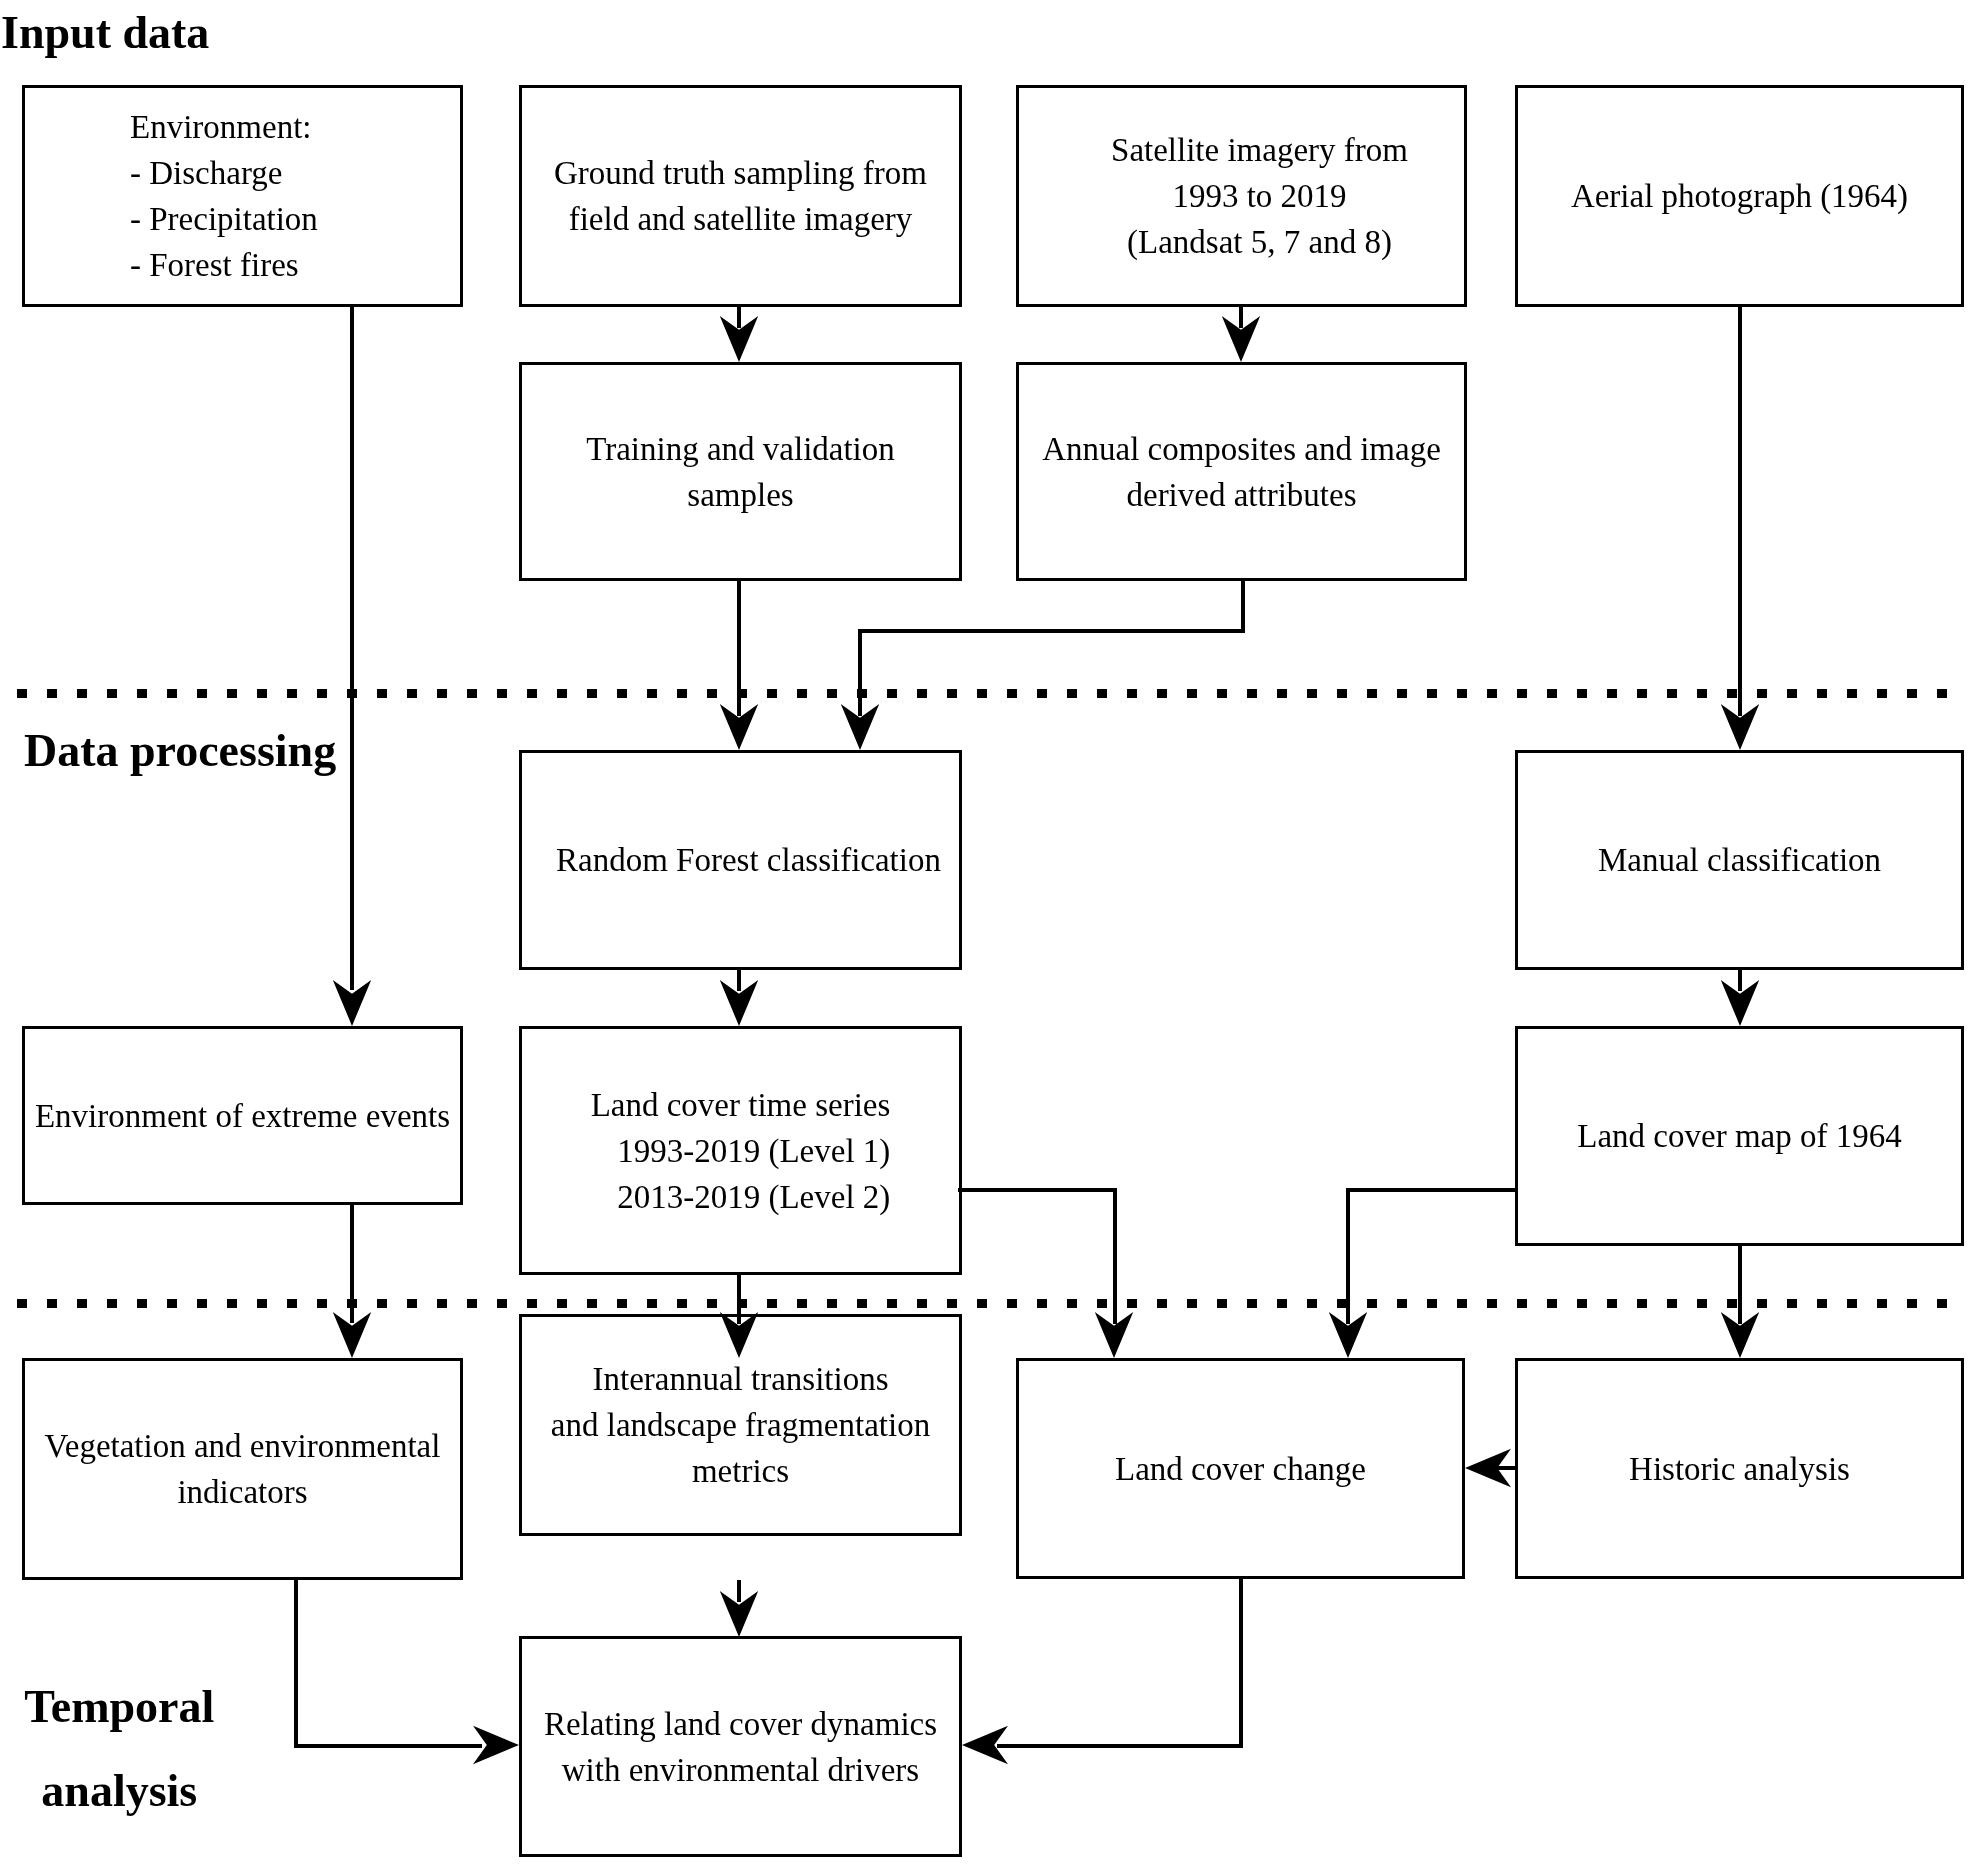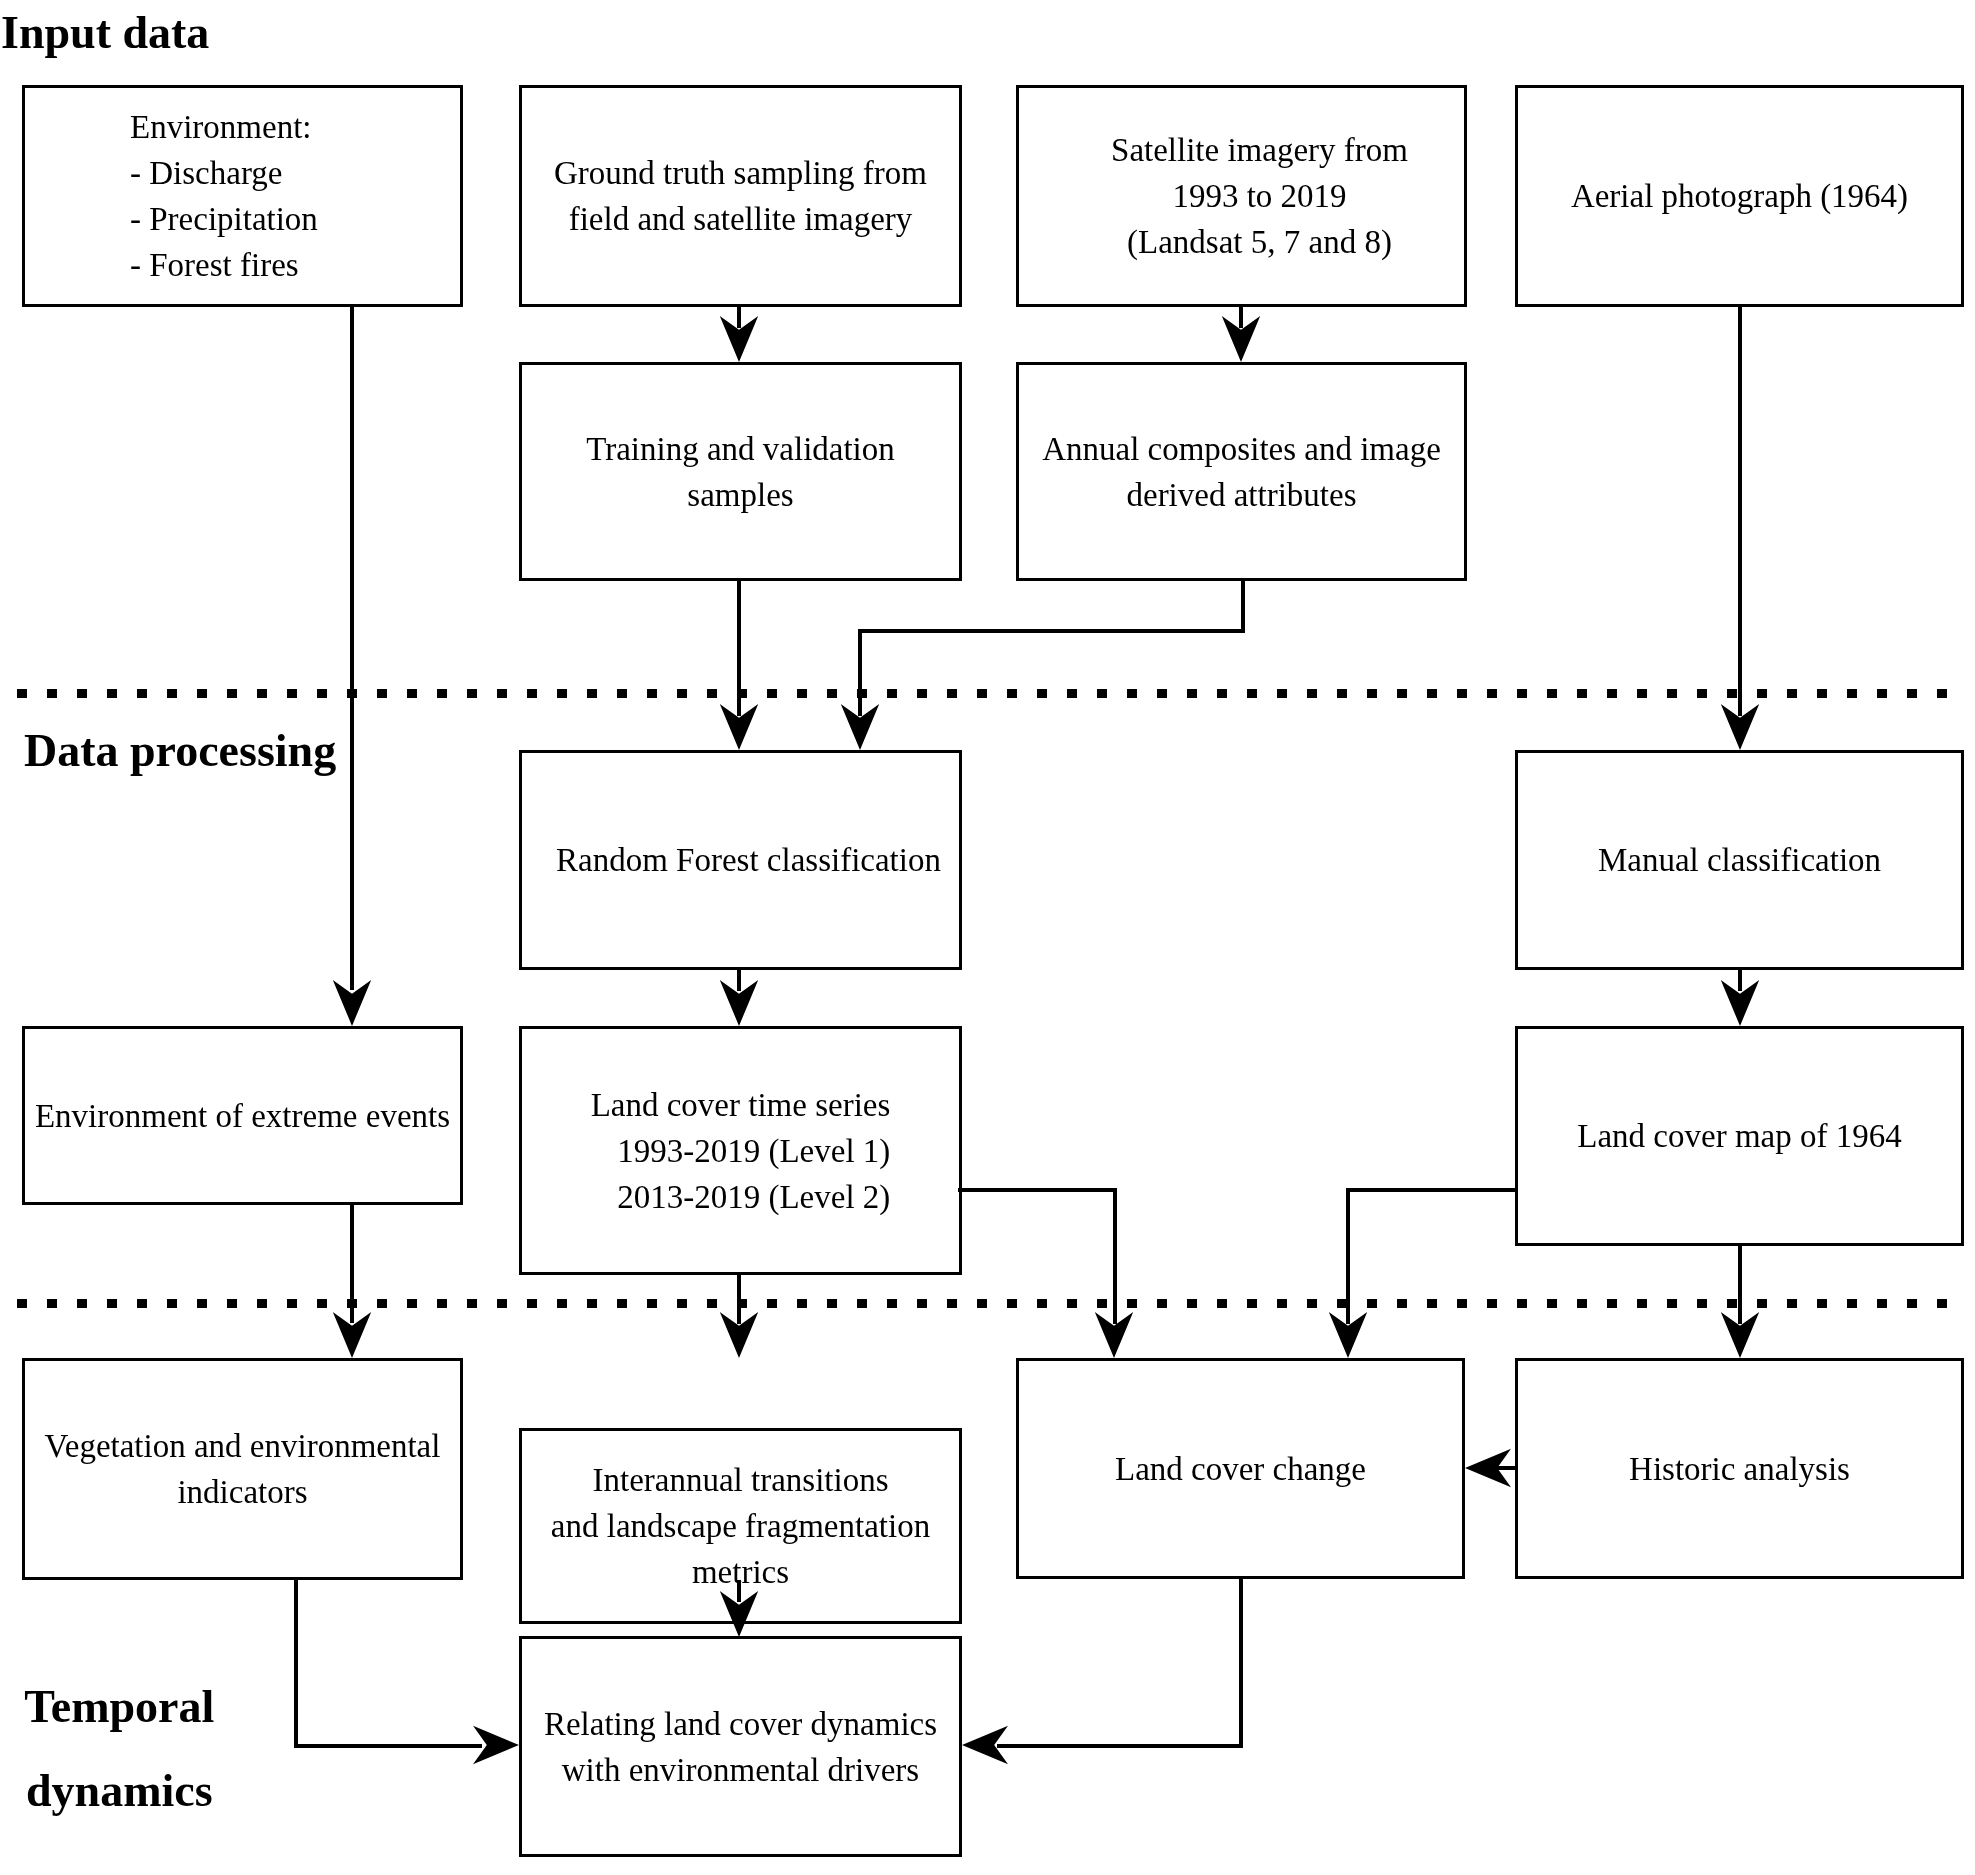--- a/index.html
+++ b/index.html
@@ -68,21 +68,21 @@
   }
 </style>
 </head>
 <body>
 
 <div id="canvas">
 
   <div class="section-label" style="left:1px;top:7.6px;">Input data</div>
   <div class="section-label" style="left:24px;top:726px;">Data processing</div>
   <div class="section-label section-label--temporal" style="left:14.3px;top:1665px;width:210px;">Temporal
-dynamics</div>
+analysis</div>
 
   <div class="dotted" style="left:17px;top:689px;width:1950px;"></div>
   <div class="dotted" style="left:17px;top:1299px;width:1950px;"></div>
 
   <div class="box box--left" style="left:22px;top:85px;width:441px;height:222px;"><span>Environment:
 - Discharge
 - Precipitation
 - Forest fires</span></div>
   <div class="box" style="left:519px;top:85px;width:443px;height:222px;"><span>Ground truth sampling from
 field and satellite imagery</span></div>
@@ -100,21 +100,21 @@
   <div class="box" style="left:1515px;top:750px;width:449px;height:220px;"><span>Manual classification</span></div>
 
   <div class="box" style="left:22px;top:1026px;width:441px;height:179px;"><span>Environment of extreme events</span></div>
   <div class="box" style="left:519px;top:1026px;width:443px;height:249px;text-align:right;"><span>Land cover time series
 1993-2019 (Level 1)
 2013-2019 (Level 2)</span></div>
   <div class="box" style="left:1515px;top:1026px;width:449px;height:220px;"><span>Land cover map of 1964</span></div>
 
   <div class="box" style="left:22px;top:1358px;width:441px;height:222px;"><span>Vegetation and environmental
 indicators</span></div>
-  <div class="box" style="left:519px;top:1428px;width:443px;height:196px;"><span>Interannual transitions
+  <div class="box" style="left:519px;top:1314px;width:443px;height:222px;"><span>Interannual transitions
 and landscape fragmentation
 metrics</span></div>
   <div class="box" style="left:1016px;top:1358px;width:449px;height:221px;"><span>Land cover change</span></div>
   <div class="box" style="left:1515px;top:1358px;width:449px;height:221px;"><span>Historic analysis</span></div>
 
   <div class="box" style="left:519px;top:1636px;width:443px;height:221px;"><span>Relating land cover dynamics
 with environmental drivers</span></div>
 
   <div class="line" style="left:350px;top:307px;width:3.8px;height:683px;"></div>
   <div class="arrow arrow--down" style="left:332px;top:980px;"></div>

